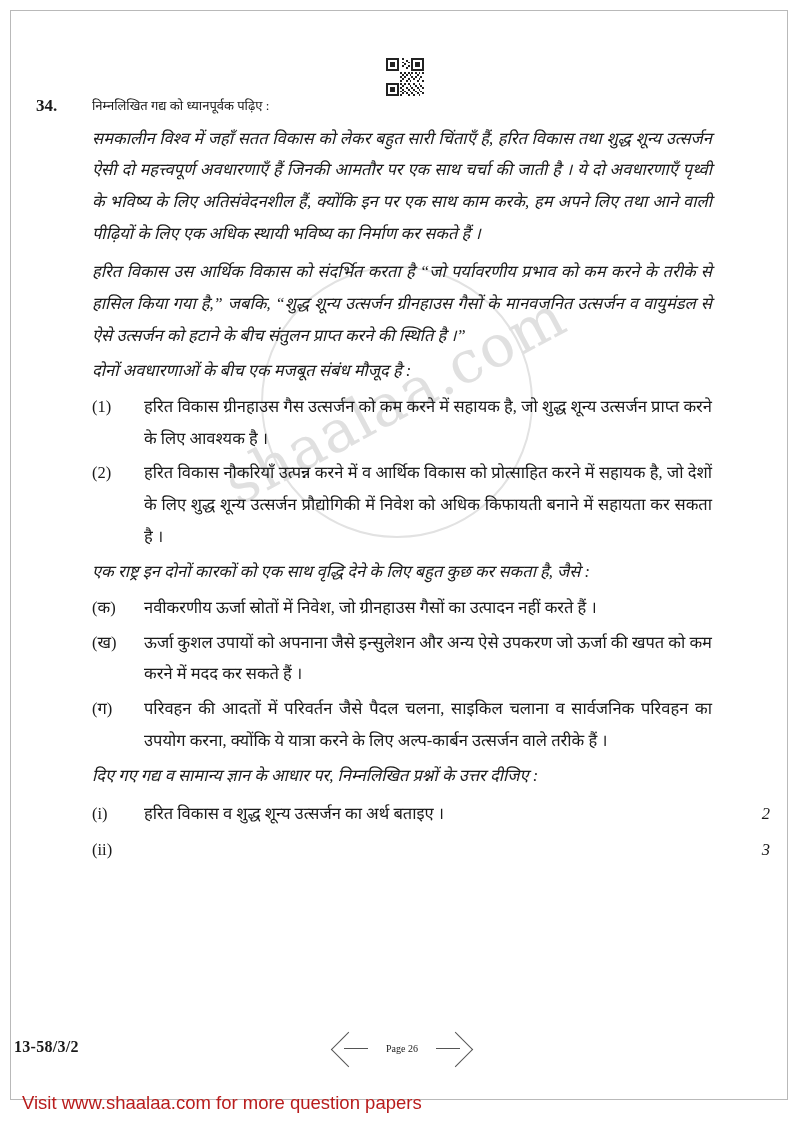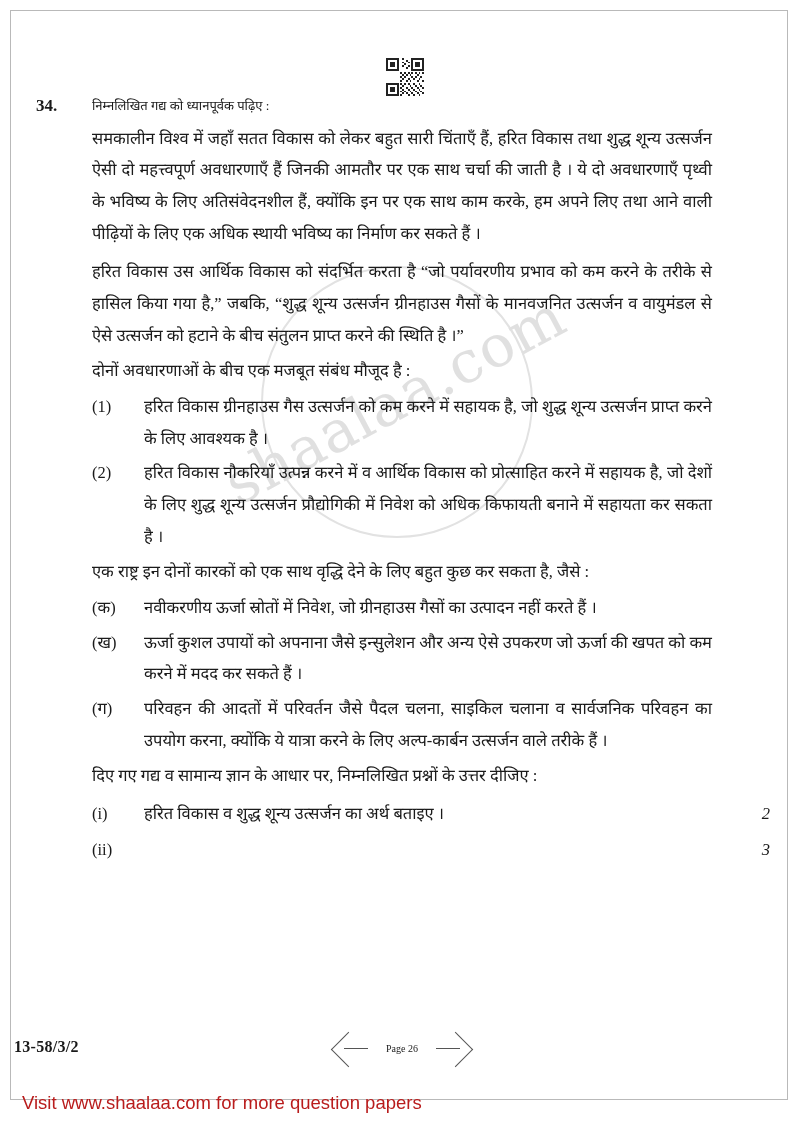--- a/index.html
+++ b/index.html
@@ -98,20 +98,21 @@
     line-height: 1.5;
   }
 
   .para {
     margin: 7px 0 0 92px;
     width: 620px;
     font-size: 16.5px;
     line-height: 1.92;
     text-align: justify;
     text-justify: inter-word;
+    font-style: italic;
   }
   .para.tight { margin-top: 4px; }
 
   .sublist {
     margin: 4px 0 0 92px;
     width: 620px;
   }
   .subitem {
     position: relative;
     padding-left: 52px;

